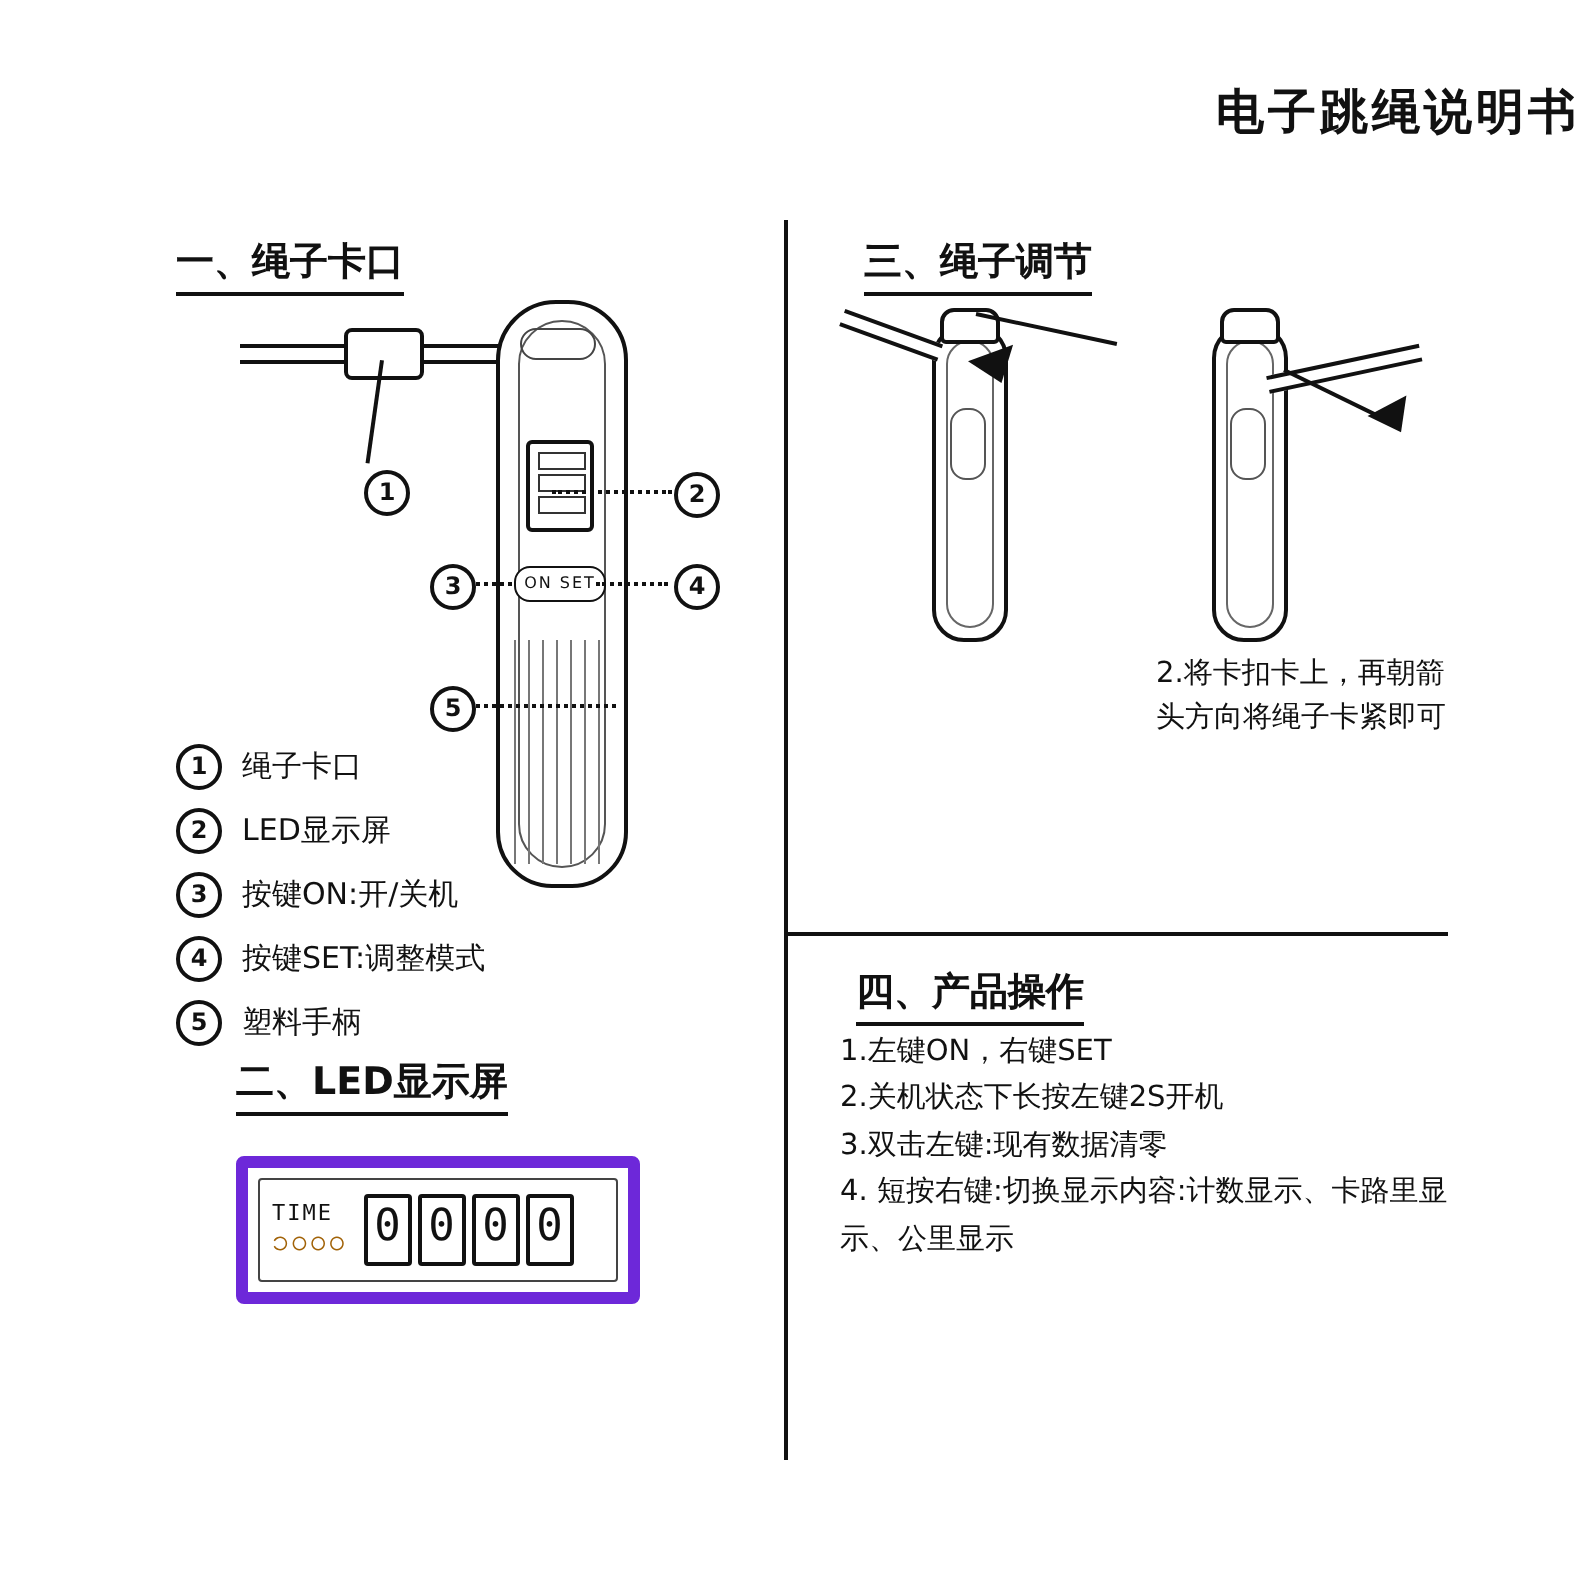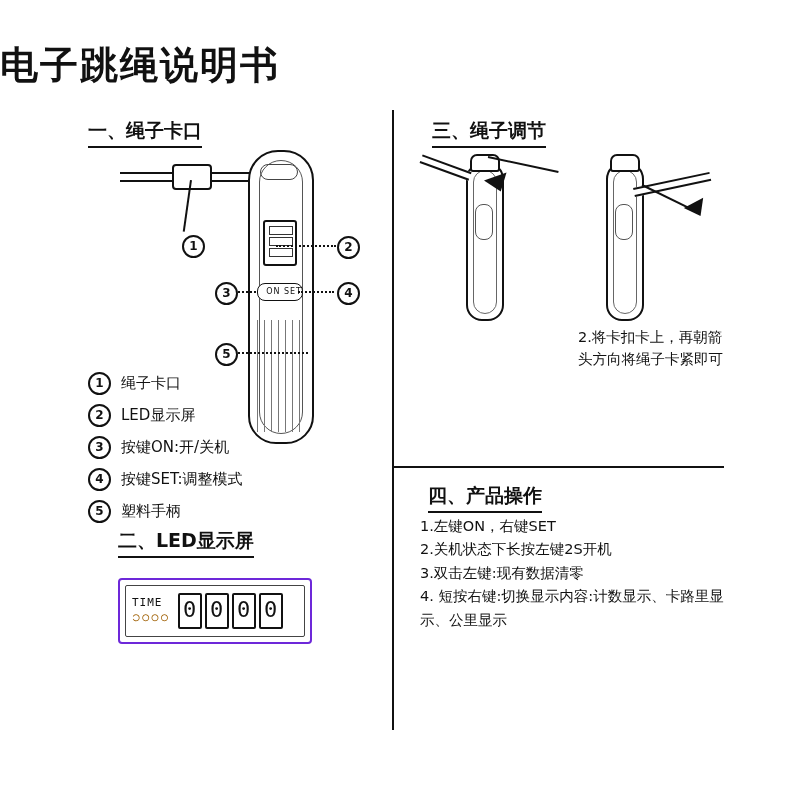--- a/index.html
+++ b/index.html
@@ -17,22 +17,22 @@
   }
   .page {
     position: absolute;
     inset: 0;
   }
   .title {
     position: absolute;
     top: 40px;
     left: 0;
     width: 790px;
-    text-align: left;
-    font-size: 38px;
+    text-align: right;
+    font-size: 24px;
     font-weight: bold;
     letter-spacing: 2px;
   }
 
   
   .vline {
     position: absolute;
     left: 392px;
     top: 110px;
     width: 2px;
@@ -143,21 +143,21 @@
   .btnrow {
     position: absolute;
     left: 137px;
     top: 133px;
     width: 44px;
     height: 16px;
     border: 1px solid #111;
     border-radius: 8px;
     font-size: 8px;
     line-height: 16px;
-    text-align: right;
+    text-align: center;
     letter-spacing: 1px;
     background: #fff;
   }
   .grip {
     position: absolute;
     left: 133px;
     top: 170px;
     width: 52px;
     height: 112px;
   }
@@ -221,21 +221,21 @@
     font-size: 15px;
   }
 
   
   .led-wrap {
     position: absolute;
     left: 118px;
     top: 578px;
     width: 190px;
     height: 62px;
-    border: 2px solid #6d28d9;
+    border: 6px solid #6d28d9;
     border-radius: 4px;
     background: #fff;
   }
   .led-inner {
     position: absolute;
     inset: 5px;
     border: 1px solid #444;
     border-radius: 2px;
     display: flex;
     align-items: center;

